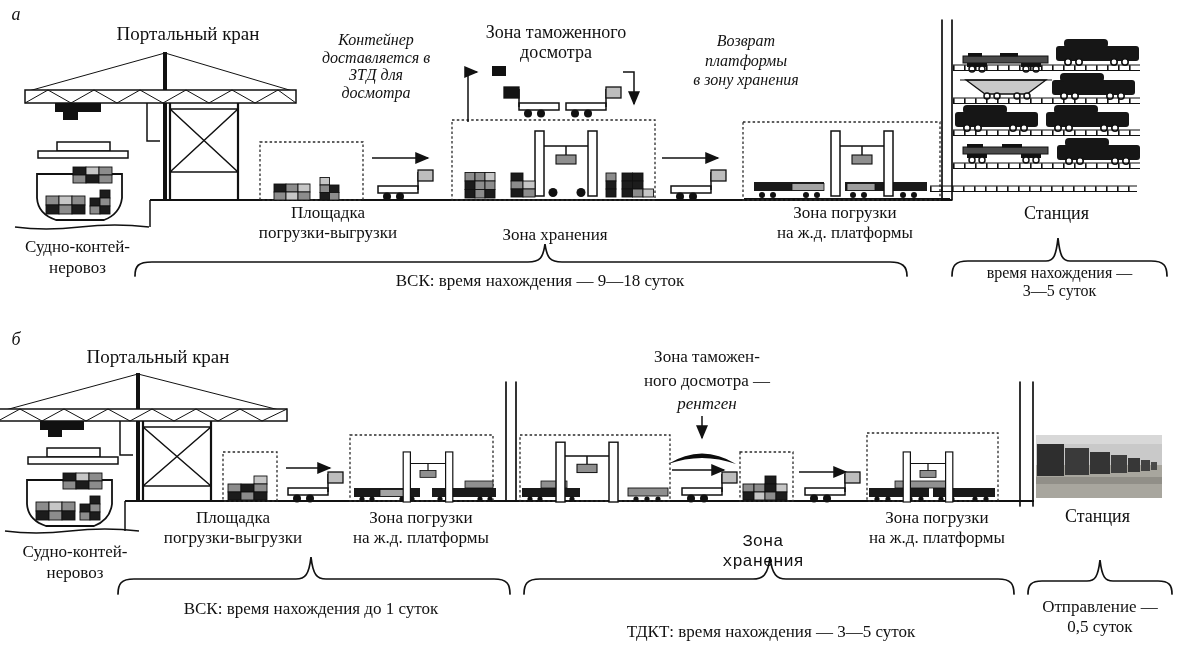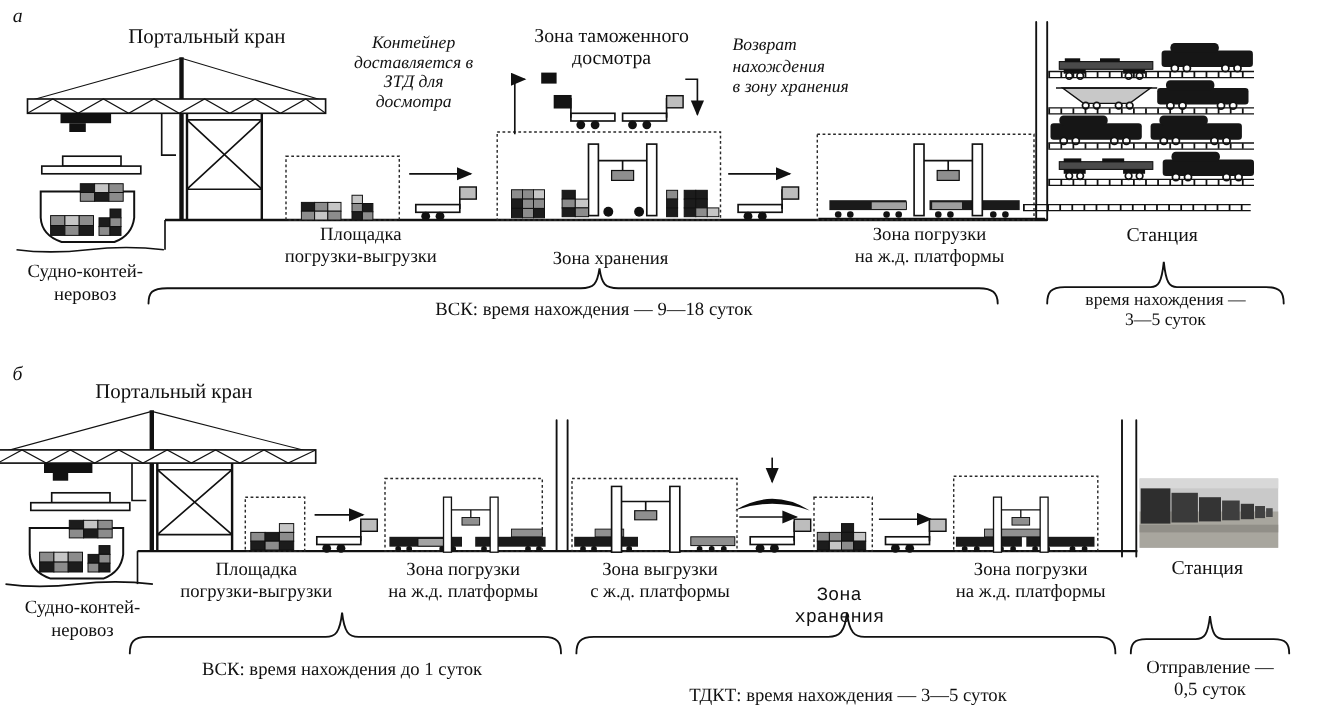--- a/index.html
+++ b/index.html
@@ -365,23 +365,23 @@
 <div class="lbl ital" style="left:300px;top:31px;width:152px;font-size:16px;line-height:17.5px;">
   <span class="ln">Контейнер</span>
   <span class="ln">доставляется в</span>
   <span class="ln">ЗТД для</span>
   <span class="ln">досмотра</span>
 </div>
 <div class="lbl" style="left:466px;top:23px;width:180px;font-size:18px;">
   <span class="ln">Зона таможенного</span>
   <span class="ln">досмотра</span>
 </div>
-<div class="lbl ital" style="left:666px;top:31px;width:160px;font-size:16px;line-height:19.5px;text-align:left;">
+<div class="lbl ital" style="left:666px;top:31px;width:160px;font-size:16px;line-height:19.5px;text-align:center;">
   <span class="ln">Возврат</span>
-  <span class="ln">нахождения</span>
+  <span class="ln">платформы</span>
   <span class="ln">в зону хранения</span>
 </div>
 <div class="lbl" style="left:236px;top:203px;width:184px;">
   <span class="ln">Площадка</span>
   <span class="ln">погрузки-выгрузки</span>
 </div>
 <div class="lbl" style="left:460px;top:203px;width:190px;margin-top:22px;">Зона хранения</div>
 <div class="lbl" style="left:753px;top:203px;width:184px;">
   <span class="ln">Зона погрузки</span>
   <span class="ln">на ж.д. платформы</span>
@@ -392,31 +392,32 @@
   <span class="ln">время нахождения —</span>
   <span class="ln">3—5 суток</span>
 </div>
 
 <div class="lbl marker" style="left:6px;top:330px;width:20px;">б</div>
 <div class="lbl hdr" style="left:58px;top:347px;width:200px;">Портальный кран</div>
 <div class="lbl" style="left:0px;top:541px;width:150px;line-height:21px;">
   <span class="ln">Судно-контей-</span>
   <span class="ln">неровоз</span>
 </div>
+<div class="lbl" style="left:625px;top:345px;width:164px;font-size:17px;line-height:23.5px;">
+  <span class="ln">Зона таможен-</span>
+  <span class="ln">ного досмотра —</span>
+  <span class="ln ital">рентген</span>
+</div>
 <div class="lbl" style="left:141px;top:508px;width:184px;">
   <span class="ln">Площадка</span>
   <span class="ln">погрузки-выгрузки</span>
 </div>
 <div class="lbl" style="left:329px;top:508px;width:184px;">
   <span class="ln">Зона погрузки</span>
   <span class="ln">на ж.д. платформы</span>
-</div>
-<div class="lbl" style="left:508px;top:508px;width:184px;">
-  <span class="ln">Зона выгрузки</span>
-  <span class="ln">с ж.д. платформы</span>
 </div>
 <div class="lbl" style="left:713px;top:532px;width:100px;font-family:Liberation Mono, monospace;">
   <span class="ln">Зона</span>
   <span class="ln">хранения</span>
 </div>
 <div class="lbl" style="left:843px;top:508px;width:188px;">
   <span class="ln">Зона погрузки</span>
   <span class="ln">на ж.д. платформы</span>
 </div>
 <div class="lbl" style="left:1035px;top:507px;width:125px;font-size:18px;">Станция</div>

